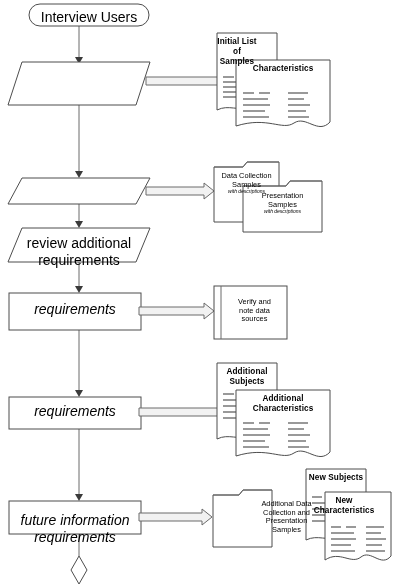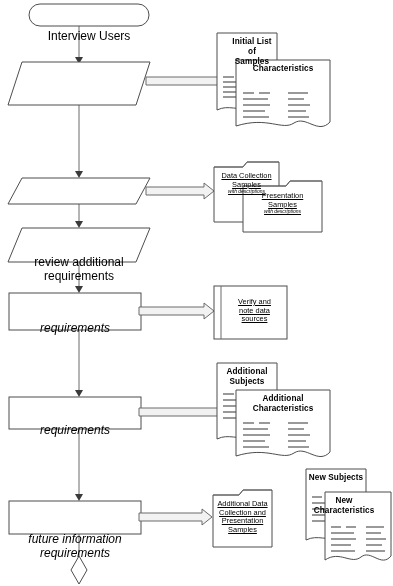--- a/index.html
+++ b/index.html
@@ -3,22 +3,22 @@
 <meta charset="utf-8">
 <style>
   html,body{margin:0;padding:0;background:#ffffff;}
   body{width:393px;height:586px;overflow:hidden;
        font-family:"Liberation Sans","DejaVu Sans",sans-serif;color:#000;}
   #canvas{position:relative;width:393px;height:586px;}
   svg.layer{position:absolute;left:0;top:0;width:393px;height:586px;}
   .lbl{position:absolute;text-align:center;line-height:1.18;
        font-family:"Liberation Sans","DejaVu Sans",sans-serif;color:#000;
        pointer-events:none;}
-  .t10{font-size:12px;margin-top:20px;}
-  .t9{font-size:7.4px;text-decoration:underline;}
+  .t10{font-size:14px;}
+  .t9{font-size:7.4px;}
   .ital{font-style:italic;}
   .tiny{font-size:5.0px;font-style:italic;}
   .docttl{font-weight:bold;font-size:8.2px;letter-spacing:.1px;line-height:1.22;}
 </style>
 </head>
 <body>
 
 <div id="canvas">
 
   <svg class="layer" viewBox="0 0 393 586" xmlns="http://www.w3.org/2000/svg">
@@ -219,21 +219,21 @@
   </div>
 
   <div class="lbl t10 ital" style="left:9px;top:403px;width:132px;">
     <div>requirements</div>
   </div>
 
   <div class="lbl t10 ital" style="left:9px;top:512px;width:132px;">
     <div>future information requirements</div>
   </div>
 
-  <div class="lbl docttl" style="left:217px;top:37px;width:40px;padding-left:15px;">
+  <div class="lbl docttl" style="left:217px;top:37px;width:40px;">
     <div>Initial List</div>
     <div>of Samples</div>
   </div>
 
   <div class="lbl docttl" style="left:236px;top:64px;width:94px;">
     <div>Characteristics</div>
   </div>
 
   <div class="lbl t9" style="left:214px;top:172px;width:65px;">
     <div>Data Collection</div>
@@ -256,21 +256,21 @@
   <div class="lbl docttl" style="left:217px;top:367px;width:60px;">
     <div>Additional</div>
     <div>Subjects</div>
   </div>
 
   <div class="lbl docttl" style="left:236px;top:394px;width:94px;">
     <div>Additional</div>
     <div>Characteristics</div>
   </div>
 
-  <div class="lbl t9" style="left:213px;top:500px;width:59px;">
+  <div class="lbl t9" style="left:213px;top:500px;width:59px;padding-left:44px;">
     <div>Additional Data</div>
     <div>Collection and</div>
     <div>Presentation</div>
     <div>Samples</div>
   </div>
 
   <div class="lbl docttl" style="left:303px;top:473px;width:66px;">
     <div>New Subjects</div>
   </div>
 

